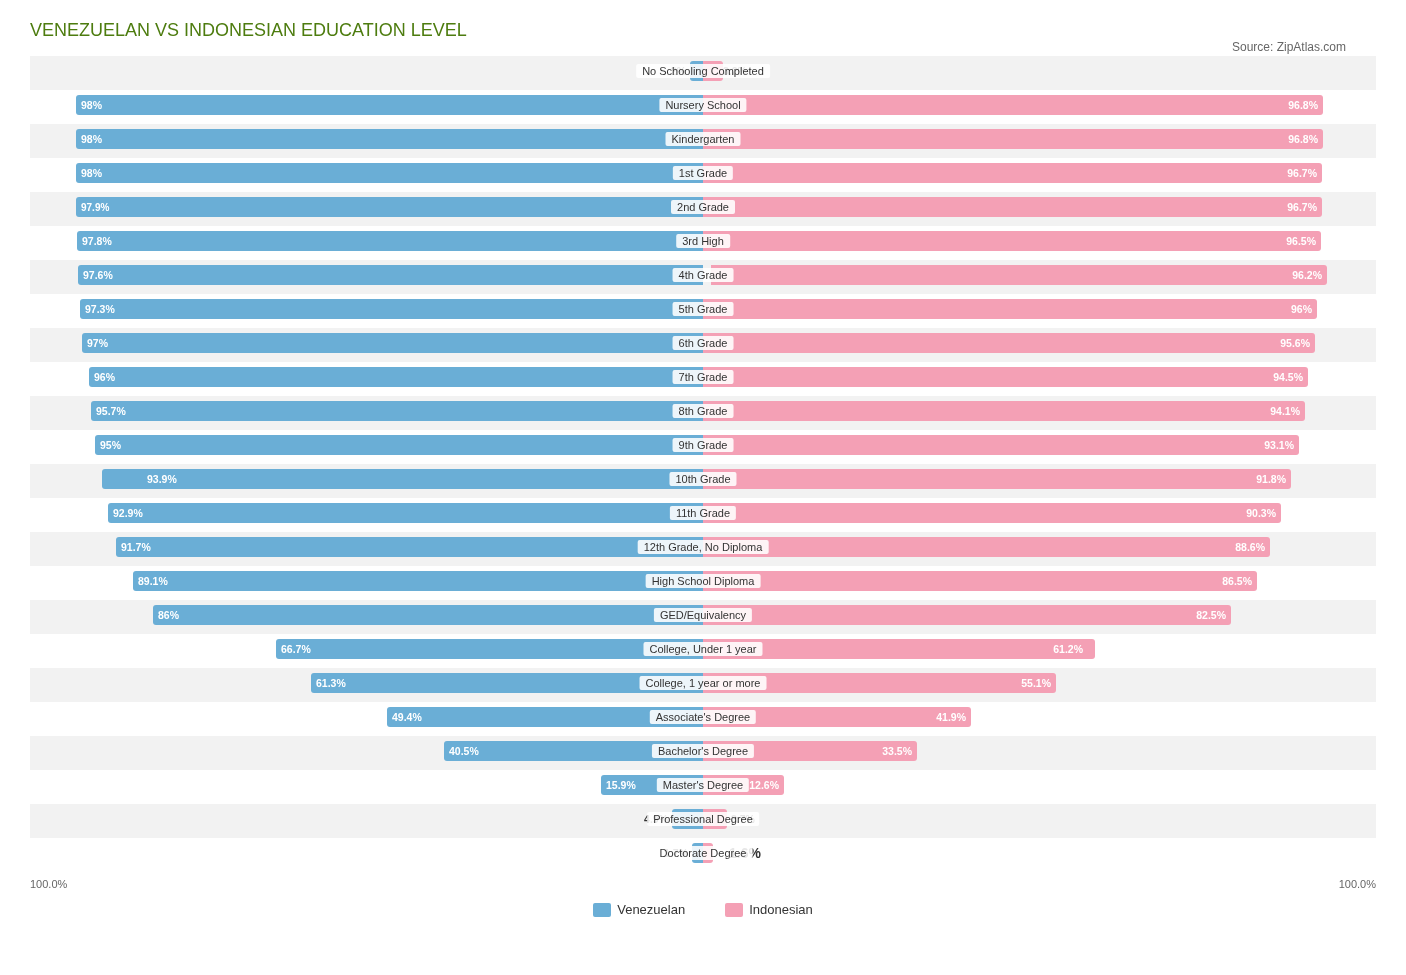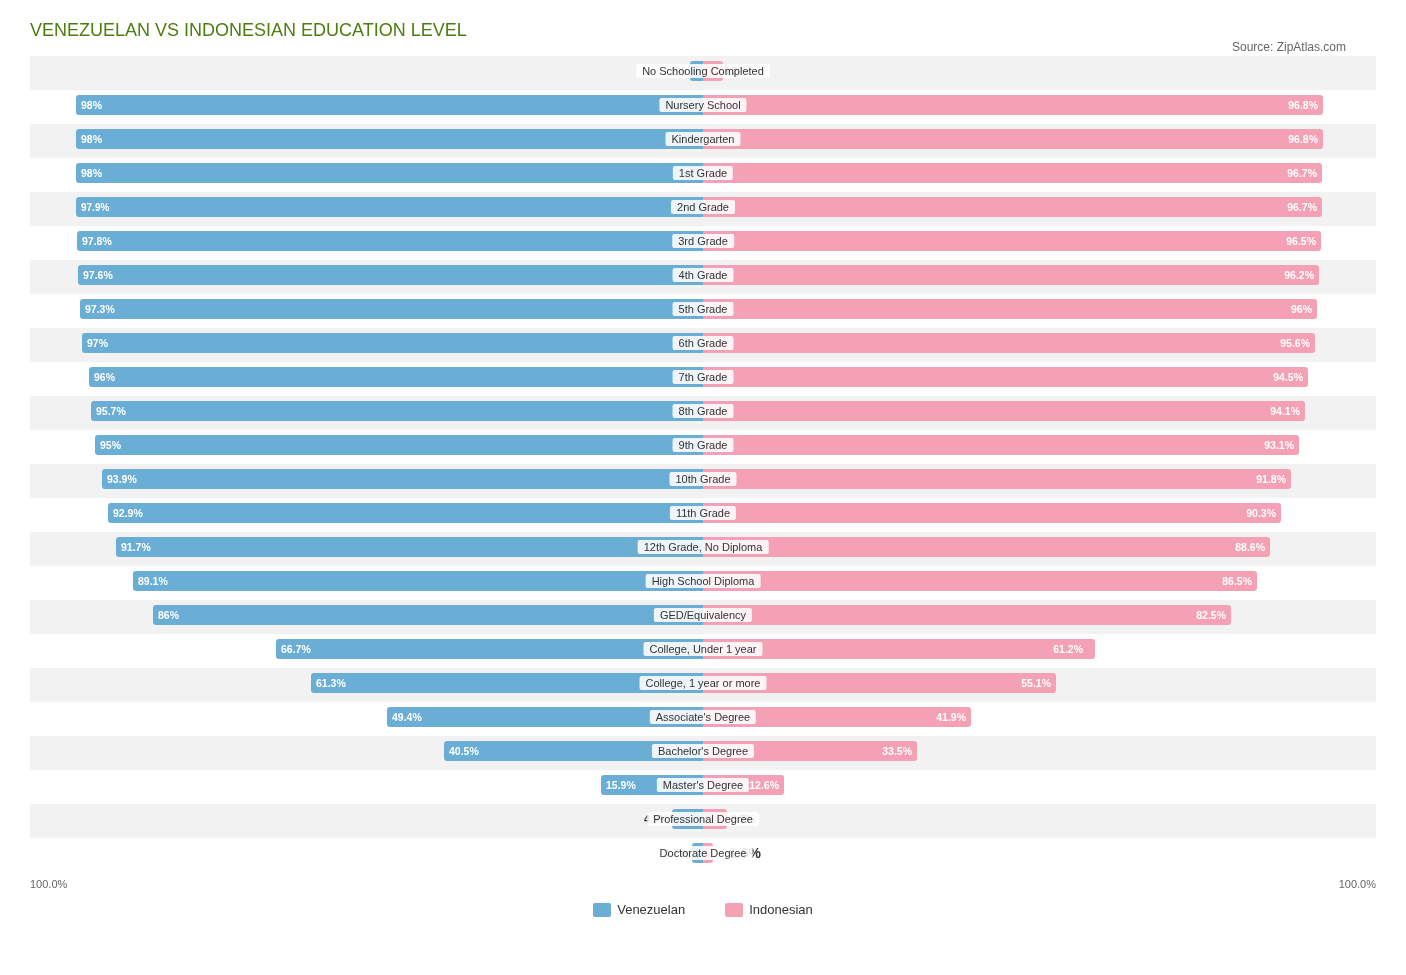--- a/index.html
+++ b/index.html
@@ -203,21 +203,21 @@
     <div class="row" style="height:28px; position:relative;">
       <div class="bar-area" style="display:flex; align-items:center; width:100%; height:100%; position:relative;">
 
         <div style="width:50%; display:flex; justify-content:flex-end; align-items:center; height:22px; padding-right:0;">
 
           <div style="width:626px; height:20px; background:#6aaed6; border-radius:3px 0 0 3px; display:flex; align-items:center; justify-content:flex-start;">
             <span style="font-size:10.5px;color:#fff;font-weight:bold;padding-left:5px;white-space:nowrap;">97.8%</span>
           </div>
         </div>
 
-        <div style="position:absolute;left:50%;transform:translateX(-50%);background:rgba(255,255,255,0.88);font-size:11px;color:#333;white-space:nowrap;z-index:10;padding:1px 6px;border-radius:2px;text-align:center;">3rd Grade</div>
+        <div style="position:absolute;left:50%;transform:translateX(-50%);background:rgba(255,255,255,0.88);font-size:11px;color:#333;white-space:nowrap;z-index:10;padding:1px 6px;border-radius:2px;text-align:center;">3rd High</div>
 
         <div style="width:50%; display:flex; justify-content:flex-start; align-items:center; height:22px; padding-left:0;">
           <div style="width:618px; height:20px; background:#f4a0b5; border-radius:0 3px 3px 0; display:flex; align-items:center; justify-content:flex-end;">
             <span style="font-size:10.5px;color:#fff;font-weight:bold;padding-right:5px;white-space:nowrap;">96.5%</span>
           </div>
 
         </div>
       </div>
     </div>
   </div>
@@ -227,21 +227,21 @@
 
         <div style="width:50%; display:flex; justify-content:flex-end; align-items:center; height:22px; padding-right:0;">
 
           <div style="width:625px; height:20px; background:#6aaed6; border-radius:3px 0 0 3px; display:flex; align-items:center; justify-content:flex-start;">
             <span style="font-size:10.5px;color:#fff;font-weight:bold;padding-left:5px;white-space:nowrap;">97.6%</span>
           </div>
         </div>
 
         <div style="position:absolute;left:50%;transform:translateX(-50%);background:rgba(255,255,255,0.88);font-size:11px;color:#333;white-space:nowrap;z-index:10;padding:1px 6px;border-radius:2px;text-align:center;">4th Grade</div>
 
-        <div style="width:50%; display:flex; justify-content:flex-start; align-items:center; height:22px; padding-left:0;">
+        <div style="width:50%; display:flex; justify-content:flex-start; align-items:center; height:22px; padding-left:8px;">
           <div style="width:616px; height:20px; background:#f4a0b5; border-radius:0 3px 3px 0; display:flex; align-items:center; justify-content:flex-end;">
             <span style="font-size:10.5px;color:#fff;font-weight:bold;padding-right:5px;white-space:nowrap;">96.2%</span>
           </div>
 
         </div>
       </div>
     </div>
   </div>
       <div class="row-wrapper">
     <div class="row" style="height:28px; position:relative;">
@@ -352,21 +352,21 @@
         </div>
       </div>
     </div>
   </div>
       <div class="row-wrapper">
     <div class="row" style="height:28px; position:relative;">
       <div class="bar-area" style="display:flex; align-items:center; width:100%; height:100%; position:relative;">
 
         <div style="width:50%; display:flex; justify-content:flex-end; align-items:center; height:22px; padding-right:0;">
 
-          <div style="width:601px; height:20px; background:#6aaed6; border-radius:3px 0 0 3px; display:flex; align-items:center; justify-content:flex-start;">
+          <div style="width:601px; height:20px; background:#6aaed6; border-radius:3px 0 0 3px; display:flex; align-items:center; justify-content:flex-start;padding-left:40px;">
             <span style="font-size:10.5px;color:#fff;font-weight:bold;padding-left:5px;white-space:nowrap;">93.9%</span>
           </div>
         </div>
 
         <div style="position:absolute;left:50%;transform:translateX(-50%);background:rgba(255,255,255,0.88);font-size:11px;color:#333;white-space:nowrap;z-index:10;padding:1px 6px;border-radius:2px;text-align:center;">10th Grade</div>
 
         <div style="width:50%; display:flex; justify-content:flex-start; align-items:center; height:22px; padding-left:0;">
           <div style="width:588px; height:20px; background:#f4a0b5; border-radius:0 3px 3px 0; display:flex; align-items:center; justify-content:flex-end;">
             <span style="font-size:10.5px;color:#fff;font-weight:bold;padding-right:5px;white-space:nowrap;">91.8%</span>
           </div>

